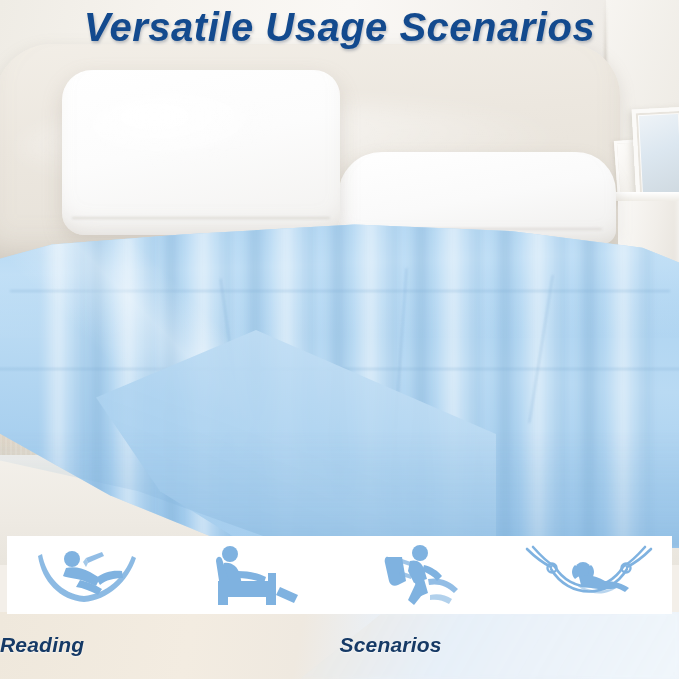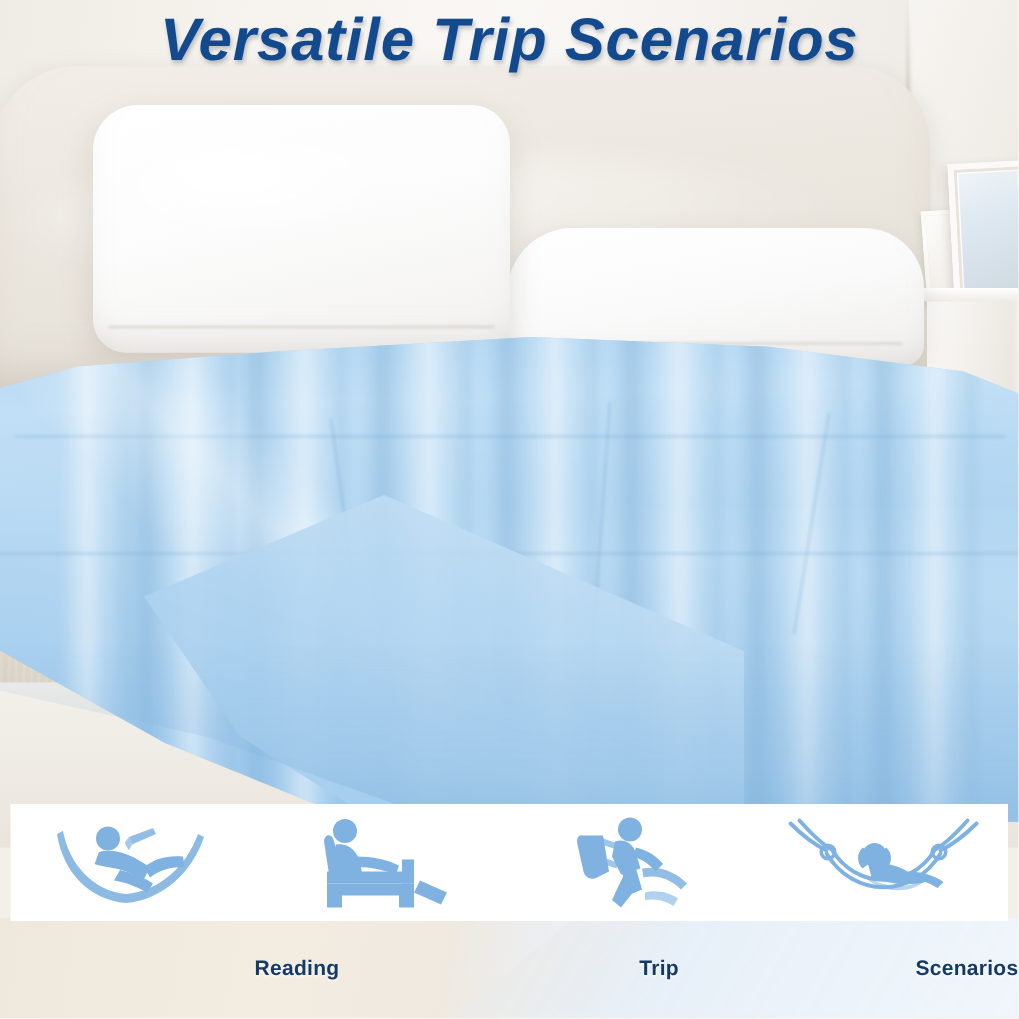--- a/index.html
+++ b/index.html
@@ -273,23 +273,24 @@
 
   
   .labels {
     position: absolute;
     left: 0; top: 624px; width: 679px; height: 42px;
     display: flex;
     align-items: center;
   }
   .label-cell {
     flex: 1 1 0;
-    text-align: right;
-    font-size: 14px;
+    text-align: left;
+    font-size: 21px;
     font-weight: bold;
+    font-style: italic;
     color: #163a66;
     letter-spacing: .2px;
     text-shadow: 0 1px 2px rgba(255,255,255,.7);
     white-space: nowrap;
   }
 </style>
 </head>
 <body>
 
 <div id="stage">
@@ -357,21 +358,21 @@
       <div class="stitch-v" style="left:560px; top:56px; width:2px; height:150px; transform:rotate(9deg);"></div>
     </div>
     <div class="comf-edge"></div>
     <div class="comf-corner"></div>
     <div class="comf-shade-bottom"></div>
 
     <div class="blur-band"></div>
     <div class="blur-band-swoosh"></div>
   </div>
 
-  <div class="title">Versatile Trip Scenarios</div>
+  <div class="title">Versatile Usage Scenarios</div>
 
   <div class="panel">
 
     <div class="panel-cell">
       <svg width="108" height="62" viewBox="0 0 108 62">
         <g fill="#7fb2e0">
 
           <path d="M6 10 C10 32 26 50 48 52 C70 50 88 34 96 12 L100 14 C92 38 72 56 48 58 C24 56 6 38 2 12 Z" opacity=".9"></path>
 
           <circle cx="36" cy="15" r="8"></circle>
@@ -461,17 +462,16 @@
 
           <path d="M52 38 C66 50 86 50 98 42 C88 54 64 54 52 38 Z" opacity=".55"></path>
         </g>
       </svg>
     </div>
 
   </div>
 
   <div class="labels">
     <div class="label-cell">Reading</div>
-    <div class="label-cell">Trip</div>
     <div class="label-cell">Scenarios</div>
   </div>
 
 </div>
 
 </body></html>

